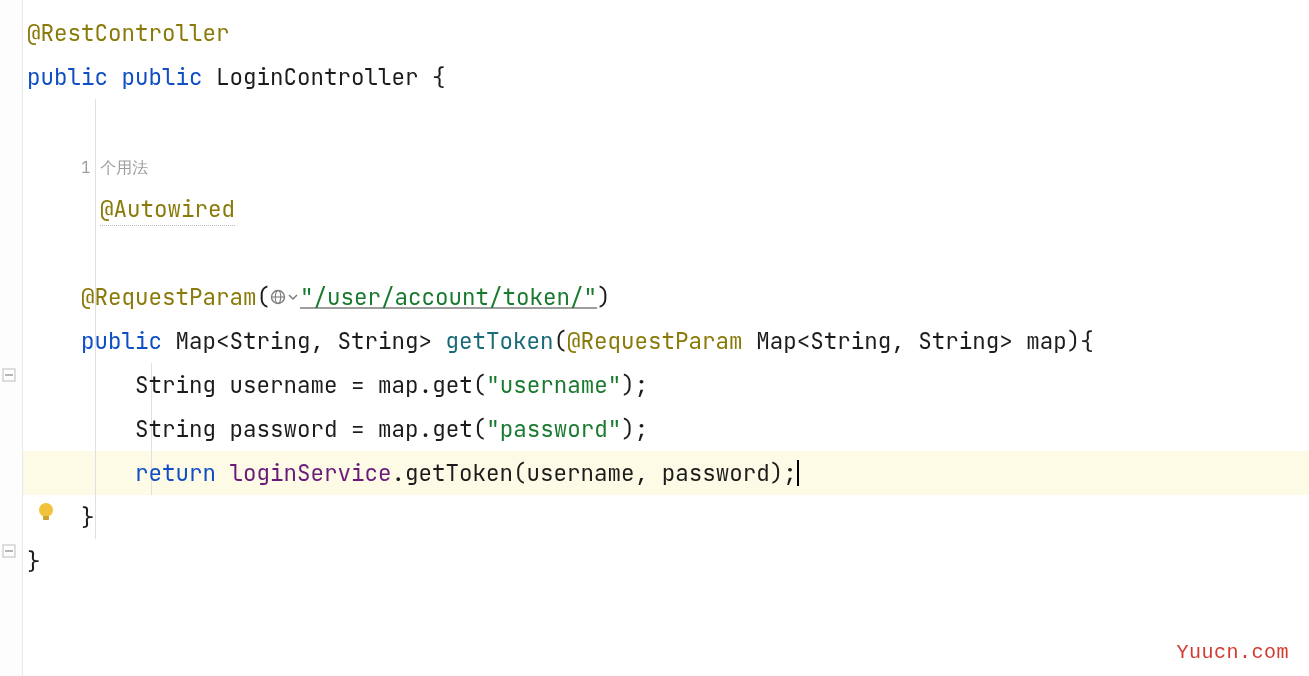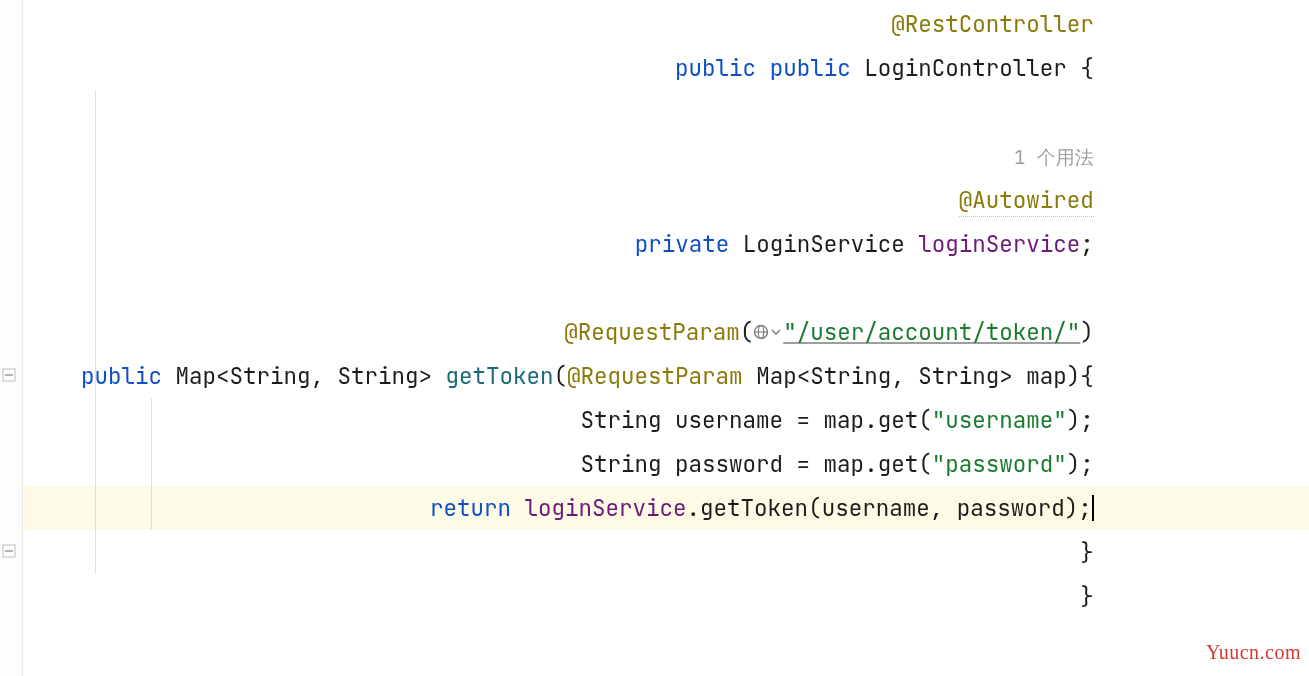--- a/index.html
+++ b/index.html
@@ -28,23 +28,22 @@
     position: absolute;
     left: 2px;
   }
   .fold {
     width: 14px;
     height: 14px;
     display: block;
   }
   .code {
     padding-left: 4px;
-    padding-top: 2px;
+    padding-top: 11px;
     position: relative;
-    text-align: right;
   }
   .line {
     height: 44px;
     line-height: 44px;
     white-space: pre;
     position: relative;
   }
   .line .content {
     position: relative;
     z-index: 2;
@@ -73,21 +72,21 @@
   .field { color: #6a1b7a; }    
   .plain { color: #1c1c1c; }
   .method-def { color: #1a6a7a; }
   .squiggle {
     border-bottom: 1px dotted #bdbdbd;
     padding-bottom: 1px;
     margin-left: 19px;
   }
   .inlay {
     color: #9e9e9e;
-    font-size: 19px;
+    font-size: 16px;
   }
   .url-link {
     color: #1a7a2f;
     text-decoration: underline;
     text-decoration-color: #9e9e9e;
   }
   .web-icon-wrap {
     display: inline-flex;
     align-items: center;
     vertical-align: middle;
@@ -99,24 +98,24 @@
     display: inline-block;
     width: 2px;
     height: 26px;
     background: #000;
     vertical-align: middle;
     position: relative;
     top: -2px;
   }
   .watermark {
     position: absolute;
-    right: 8px;
+    right: 20px;
     bottom: 12px;
     color: #d33a2f;
-    font-family: Liberation Serif, serif;
+    font-family: Liberation Mono, monospace;
     font-size: 20px;
     letter-spacing: 0.5px;
   }
 </style>
 </head>
 <body>
 
 <div class="editor">
   <div class="gutter">
     <span class="gutter-icon" style="top:368px;">
@@ -144,21 +143,20 @@
     <div class="line"><span class="content"><span class="ann">@RestController</span></span></div>
 
     <div class="line"><span class="content"><span class="kw">public</span><span class="plain"> </span><span class="kw">public</span><span class="plain"> </span><span class="plain">LoginController</span><span class="plain"> </span><span class="plain">{</span></span></div>
 
     <div class="line"><span class="indent-guide" style="left:68px;"></span><span class="content"> </span></div>
 
     <div class="line"><span class="indent-guide" style="left:68px;"></span><span class="content"><span class="plain">    </span><span class="inlay">1 个用法</span></span></div>
 
     <div class="line"><span class="indent-guide" style="left:68px;"></span><span class="content"><span class="plain">    </span><span class="ann squiggle">@Autowired</span></span></div>
 
-    <div class="line"><span class="indent-guide" style="left:68px;"></span><span class="content"><span class="plain">    </span><span class="kw">private</span><span class="plain"> </span><span class="plain">LoginService</span><span class="plain"> </span><span class="field">loginService</span><span class="plain">;</span></span></div>
 
     <div class="line"><span class="indent-guide" style="left:68px;"></span><span class="content"> </span></div>
 
     <div class="line"><span class="indent-guide" style="left:68px;"></span><span class="content"><span class="plain">    </span><span class="ann">@RequestParam</span><span class="plain">(</span><span class="web-icon-wrap"><svg width="16" height="16" viewBox="0 0 16 16">
               <circle cx="8" cy="8" r="6.5" fill="none" stroke="#7d7d7d" stroke-width="1.4"></circle>
               <ellipse cx="8" cy="8" rx="2.7" ry="6.5" fill="none" stroke="#7d7d7d" stroke-width="1.1"></ellipse>
               <line x1="1.5" y1="8" x2="14.5" y2="8" stroke="#7d7d7d" stroke-width="1.1"></line>
             </svg></span><span class="web-icon-wrap"><svg width="10" height="10" viewBox="0 0 10 10">
               <path d="M1 3 L5 7 L9 3" fill="none" stroke="#7d7d7d" stroke-width="1.5"></path>
             </svg></span><span class="str url-link">"/user/account/token/"</span><span class="plain">)</span></span></div>

